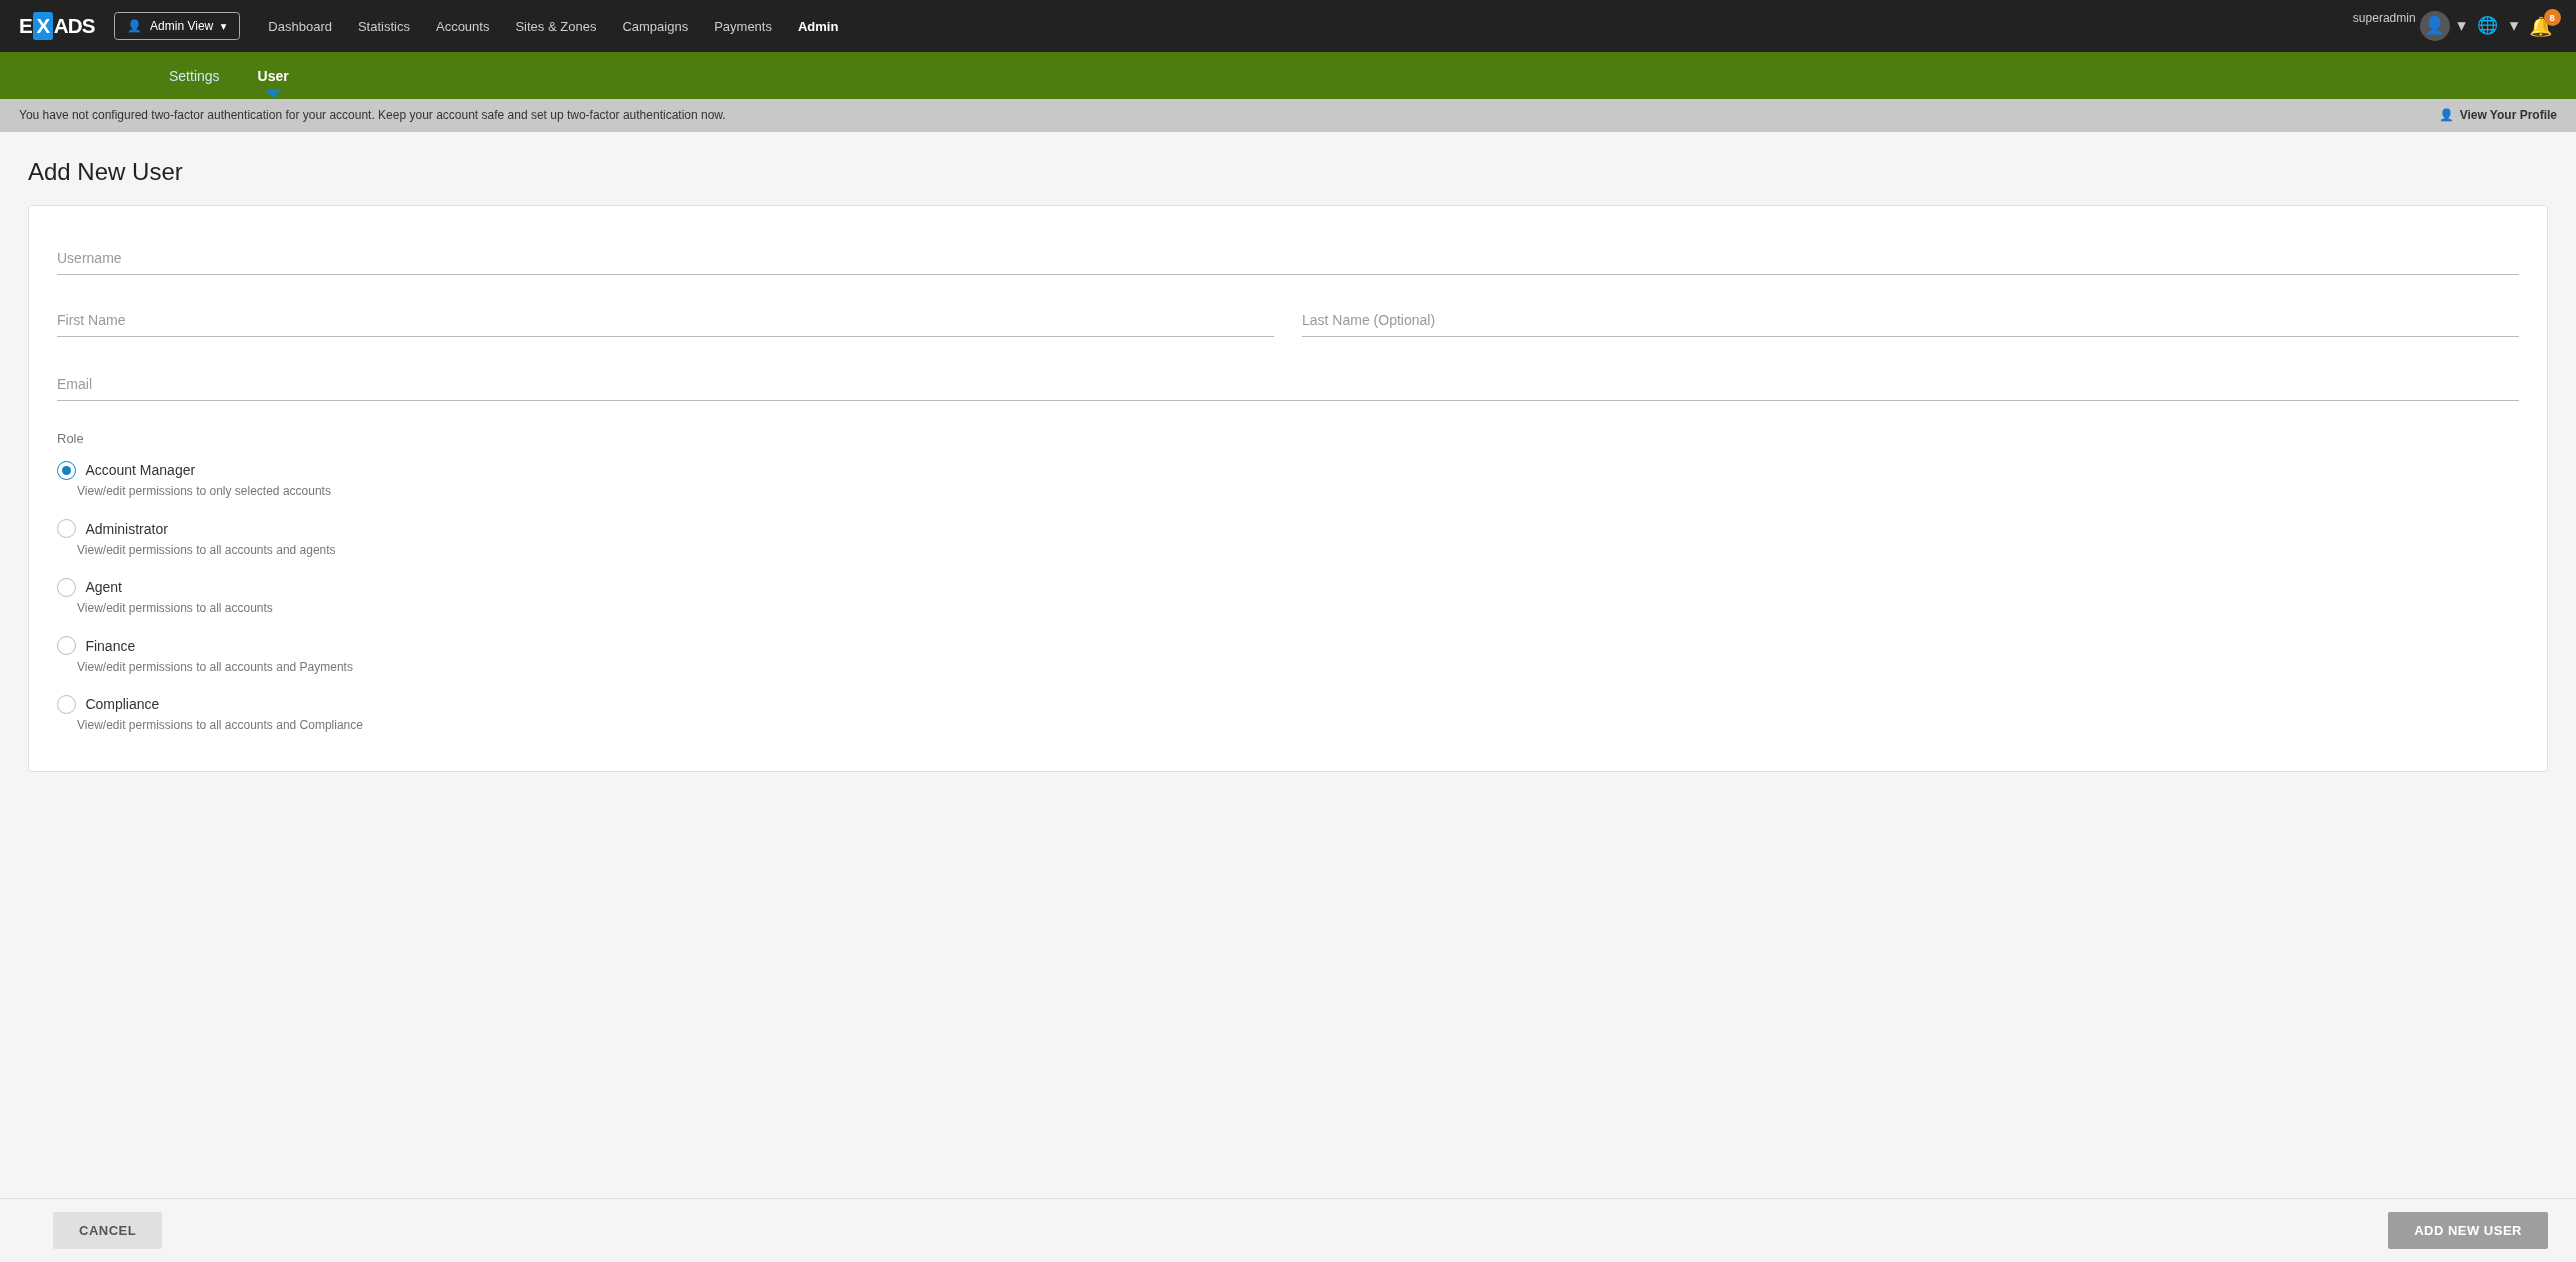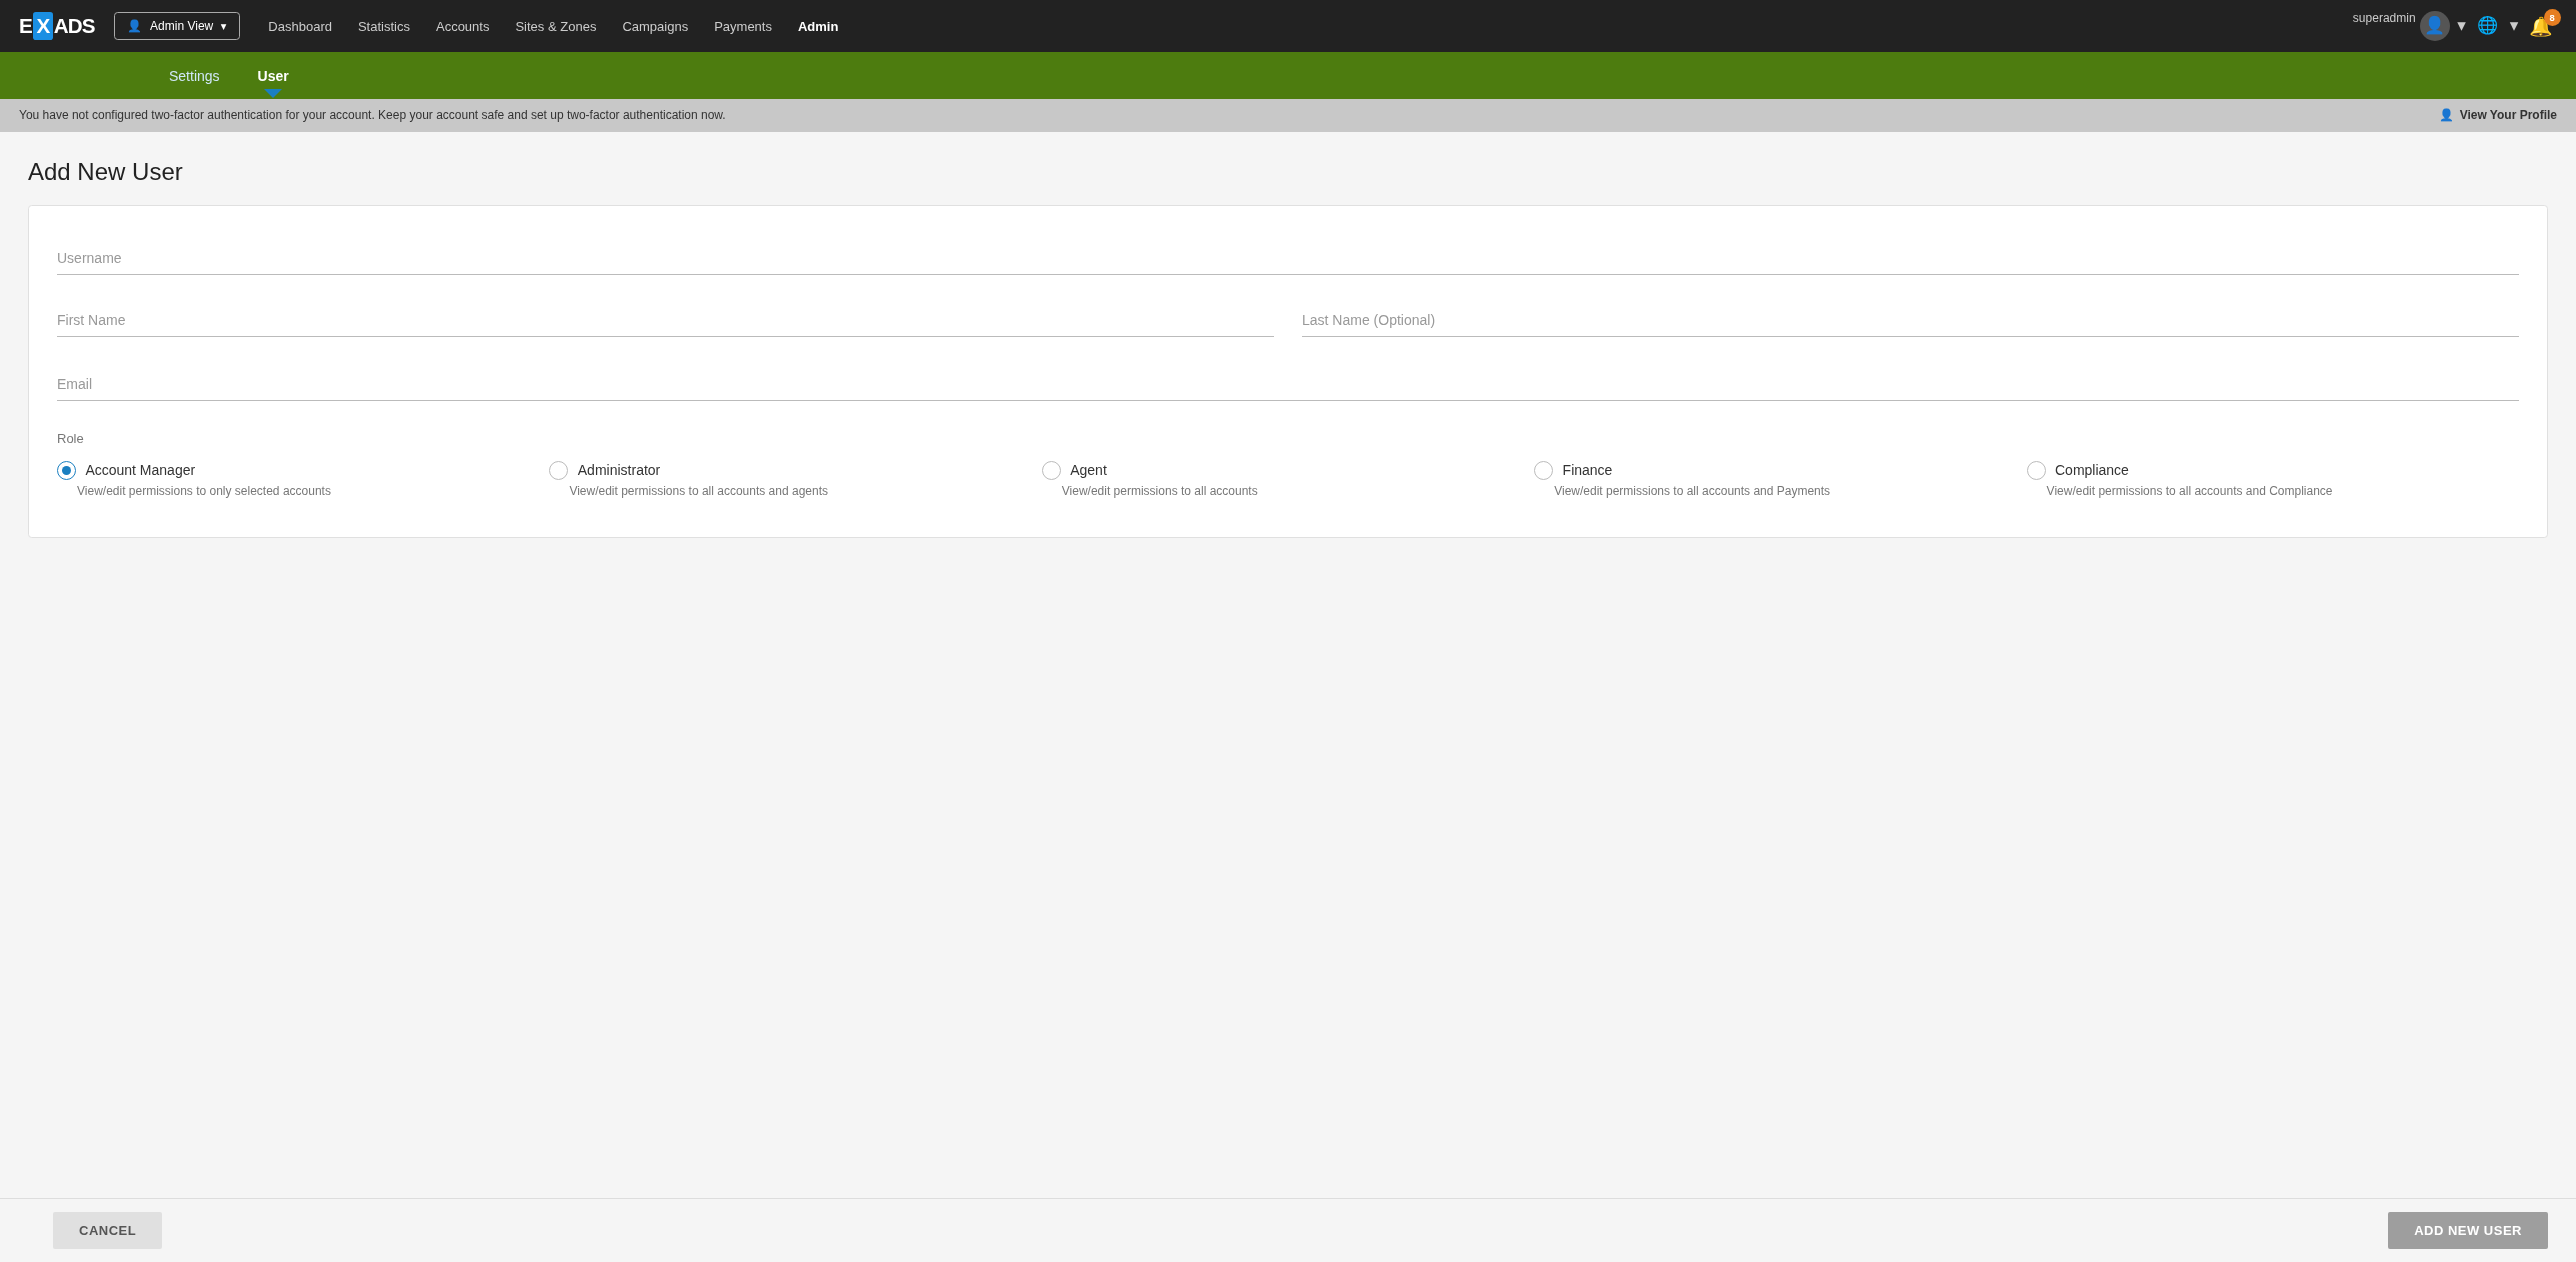--- a/index.html
+++ b/index.html
@@ -218,21 +218,21 @@
     }
 
     
     .role-label {
       font-size: 13px;
       color: #777;
       margin-bottom: 15px;
     }
     .role-grid {
       display: grid;
-      grid-template-columns: repeat(5, 1fr);
+      grid-template-columns: repeat(1, 1fr);
       gap: 19px 0;
     }
     .role-option {
       display: flex;
       flex-direction: column;
       gap: 3.7px;
     }
     .role-option-header {
       display: flex;
       align-items: center;

